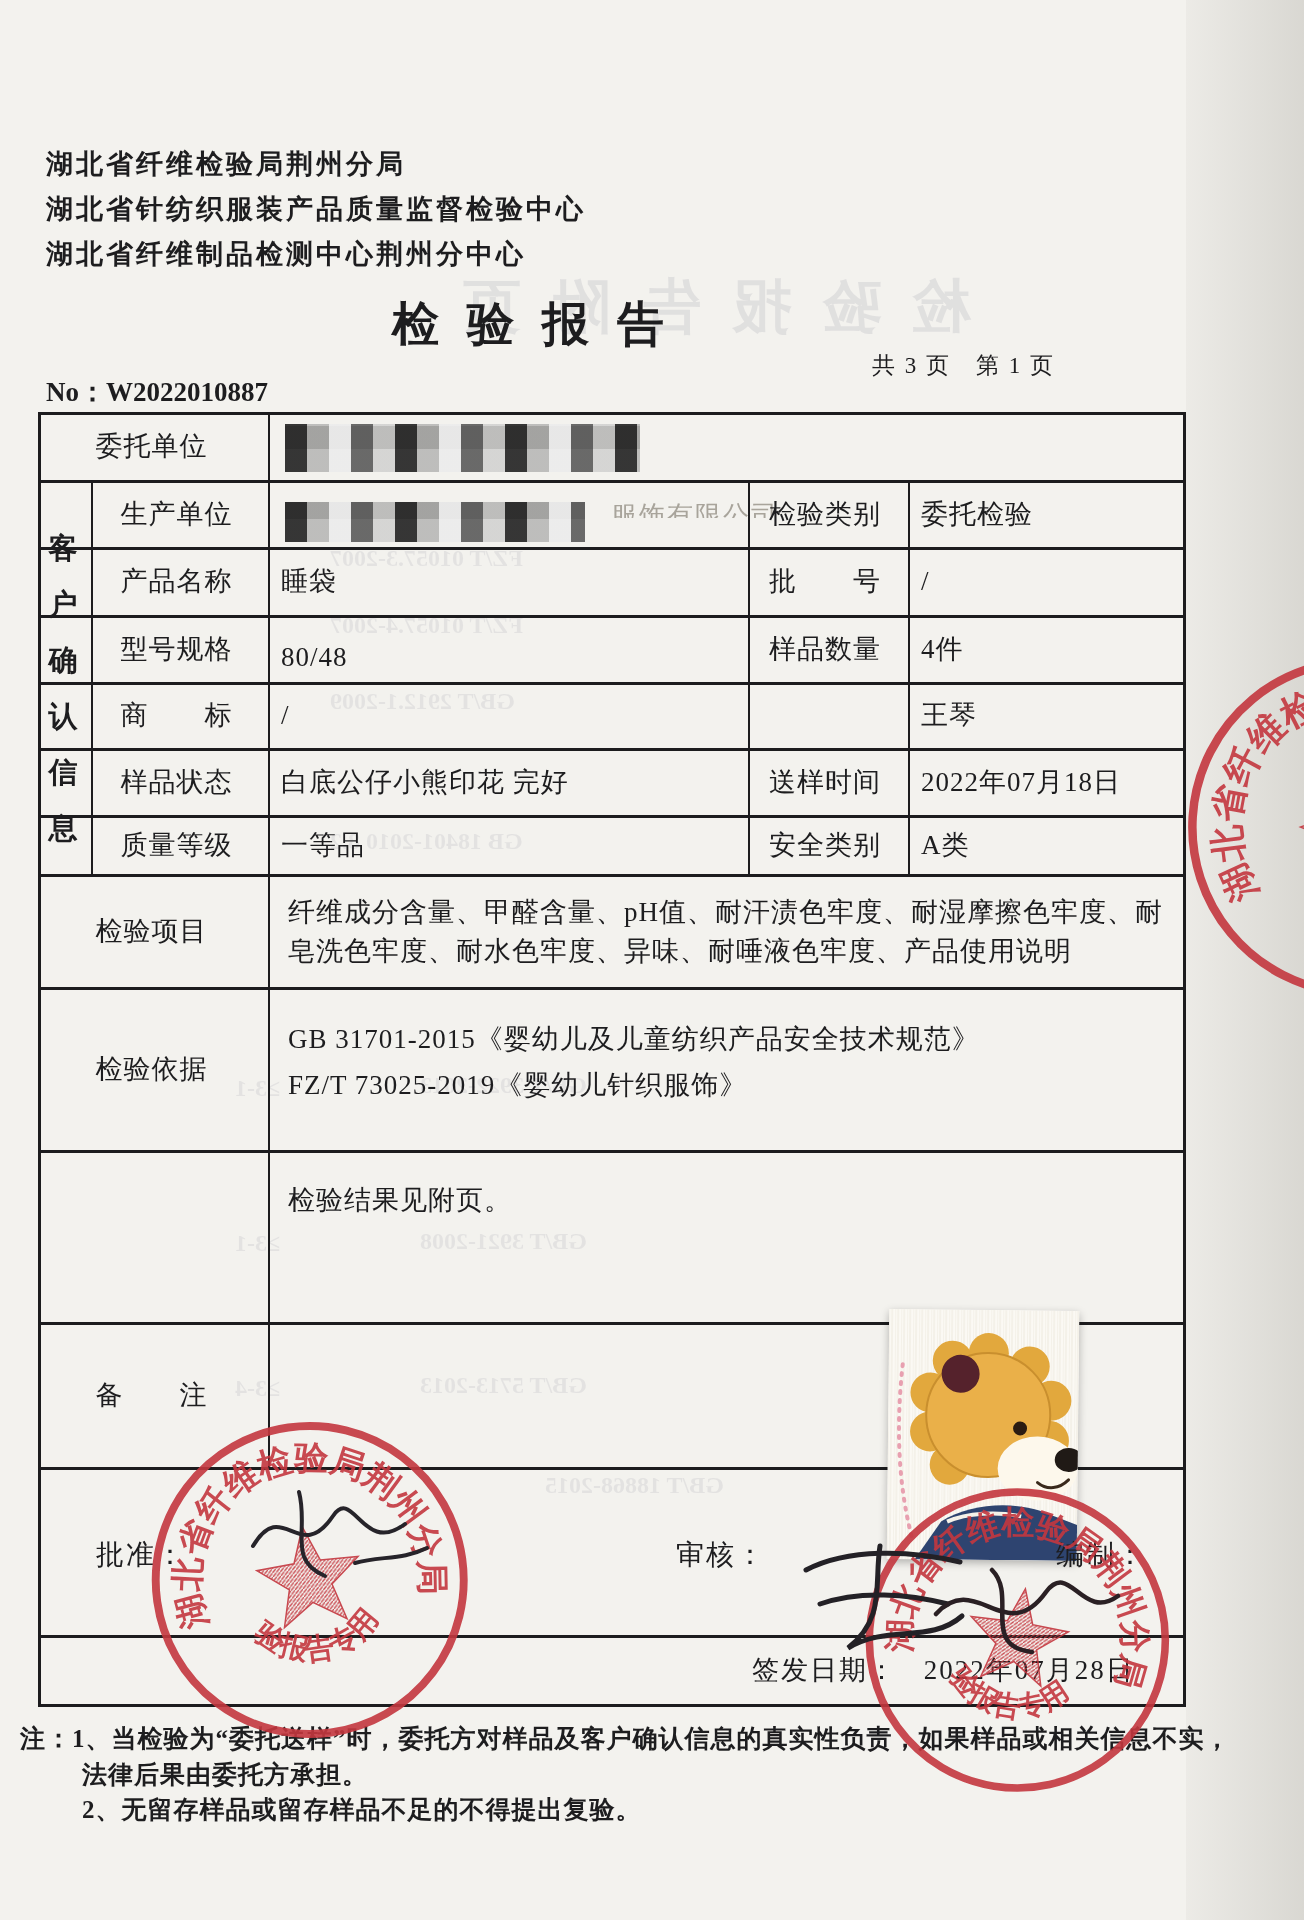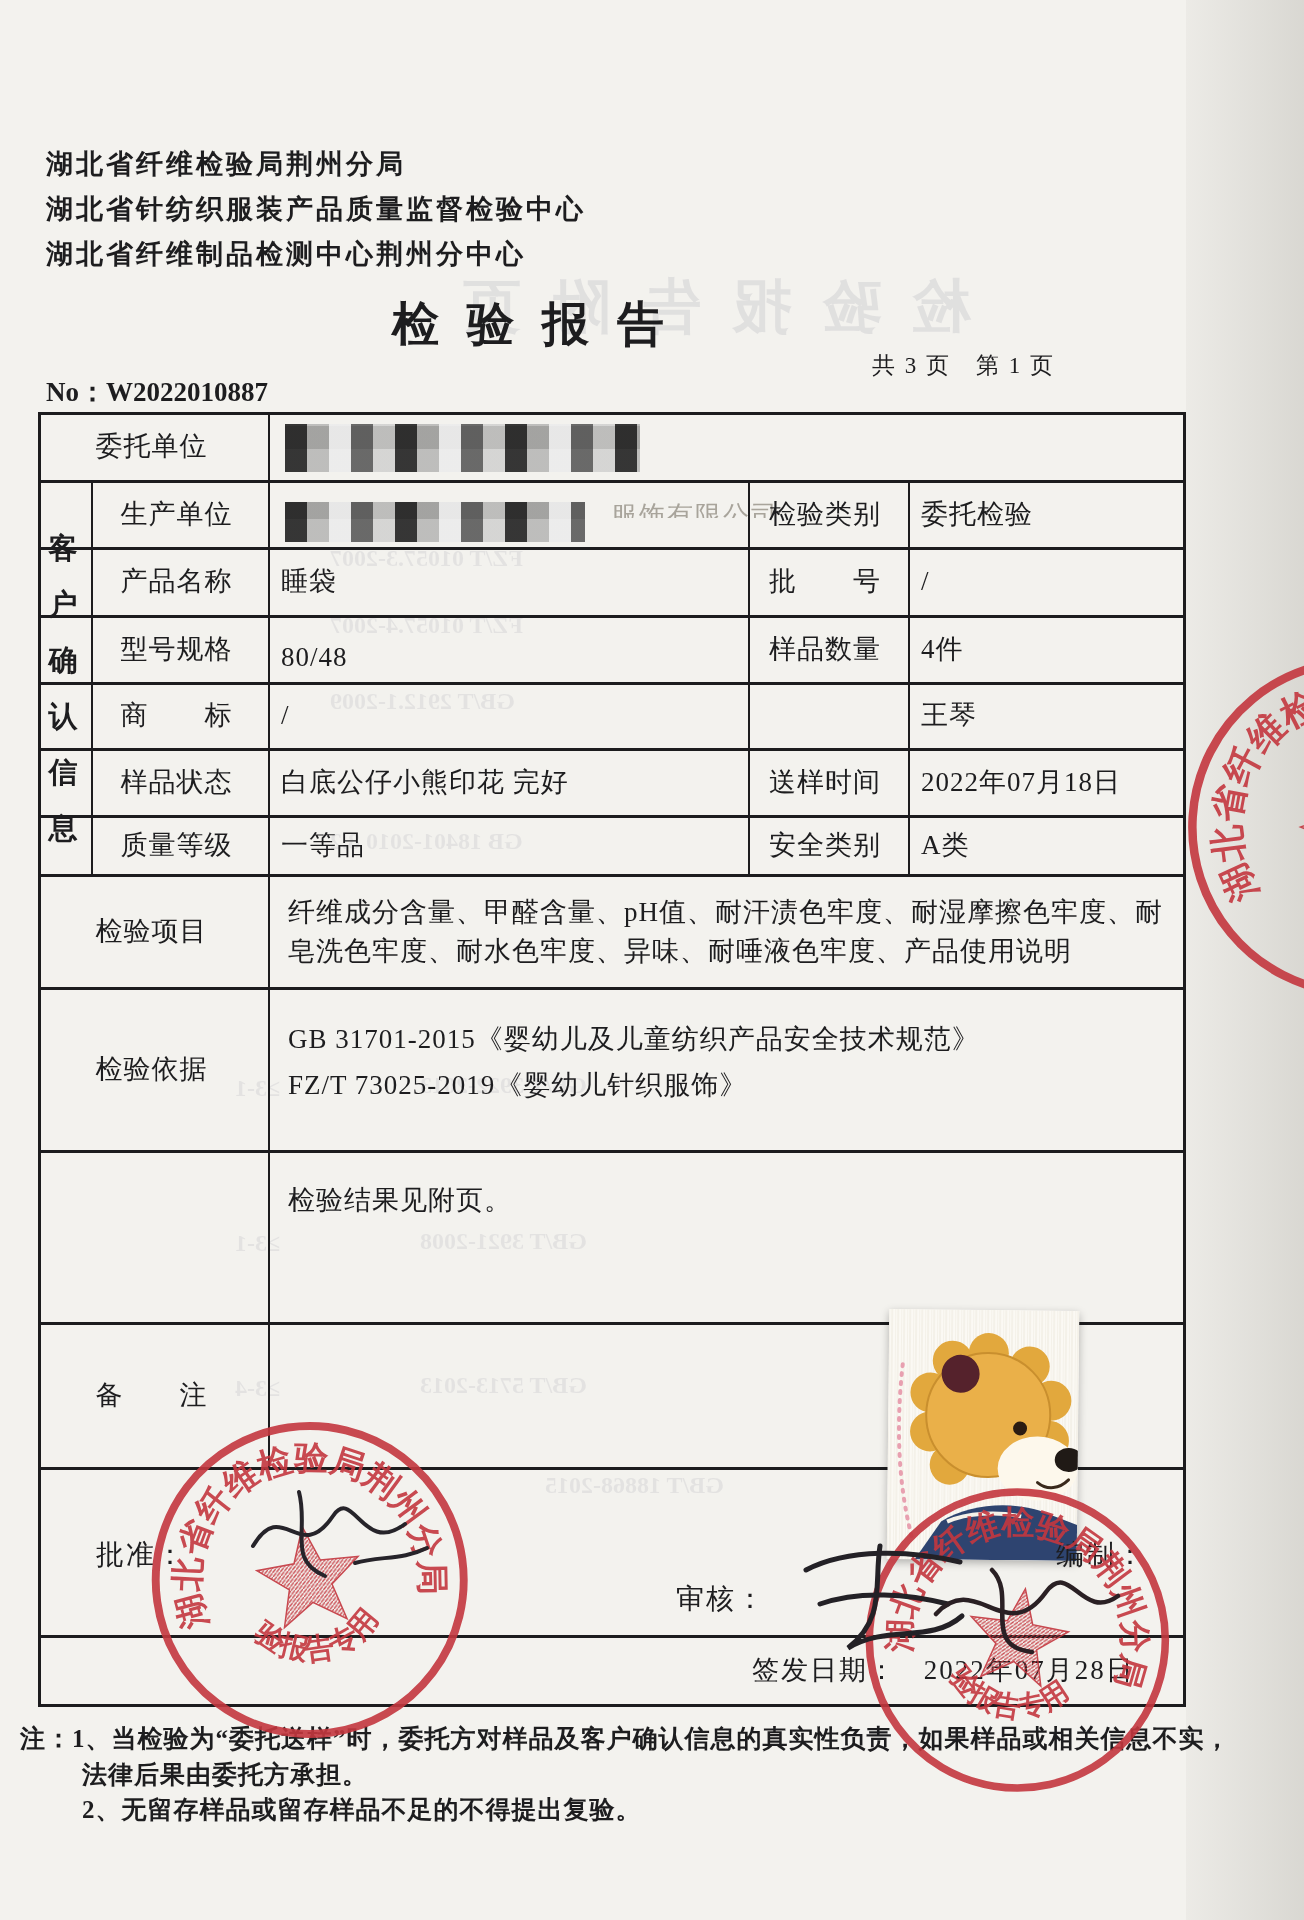--- a/index.html
+++ b/index.html
@@ -175,21 +175,21 @@
         <circle cx="132" cy="118" r="7" fill="#2b1c12"></circle>
         <ellipse cx="181" cy="149" rx="14" ry="12" fill="#201a16"></ellipse>
         <path d="M150,172 C160,180 172,178 181,169" stroke="#3a2a1c" stroke-width="3" fill="none" stroke-linecap="round"></path>
         <path d="M28,250 L54,212 C82,194 122,191 152,200 L190,214 L190,250 Z" fill="#2e4470"></path>
         <path d="M60,212 C80,203 110,201 134,206" stroke="#f4f1e8" stroke-width="4" fill="none"></path>
       </g>
     </svg>
   </div>
 
   <div class="abs approve-lab" style="left:96px;top:1536px;">批准：</div>
-  <div class="abs approve-lab" style="left:676px;top:1580px;">审核：</div>
+  <div class="abs approve-lab" style="left:676px;top:1536px;">审核：</div>
   <div class="abs approve-lab" style="left:1056px;top:1536px;">编制：</div>
 
   <div class="abs" style="left:752px;top:1652px;font-size:27px;letter-spacing:2px;white-space:nowrap;">
     <span>签发日期：</span>
     <span style="margin-left:18px;">2022年07月28日</span>
   </div>
 
   <div class="abs footer" style="left:20px;top:1722px;">注：1、当检验为“委托送样”时，委托方对样品及客户确认信息的真实性负责，如果样品或相关信息不实，</div>
   <div class="abs footer" style="left:82px;top:1758px;">法律后果由委托方承担。</div>
   <div class="abs footer" style="left:82px;top:1793px;">2、无留存样品或留存样品不足的不得提出复验。</div>

